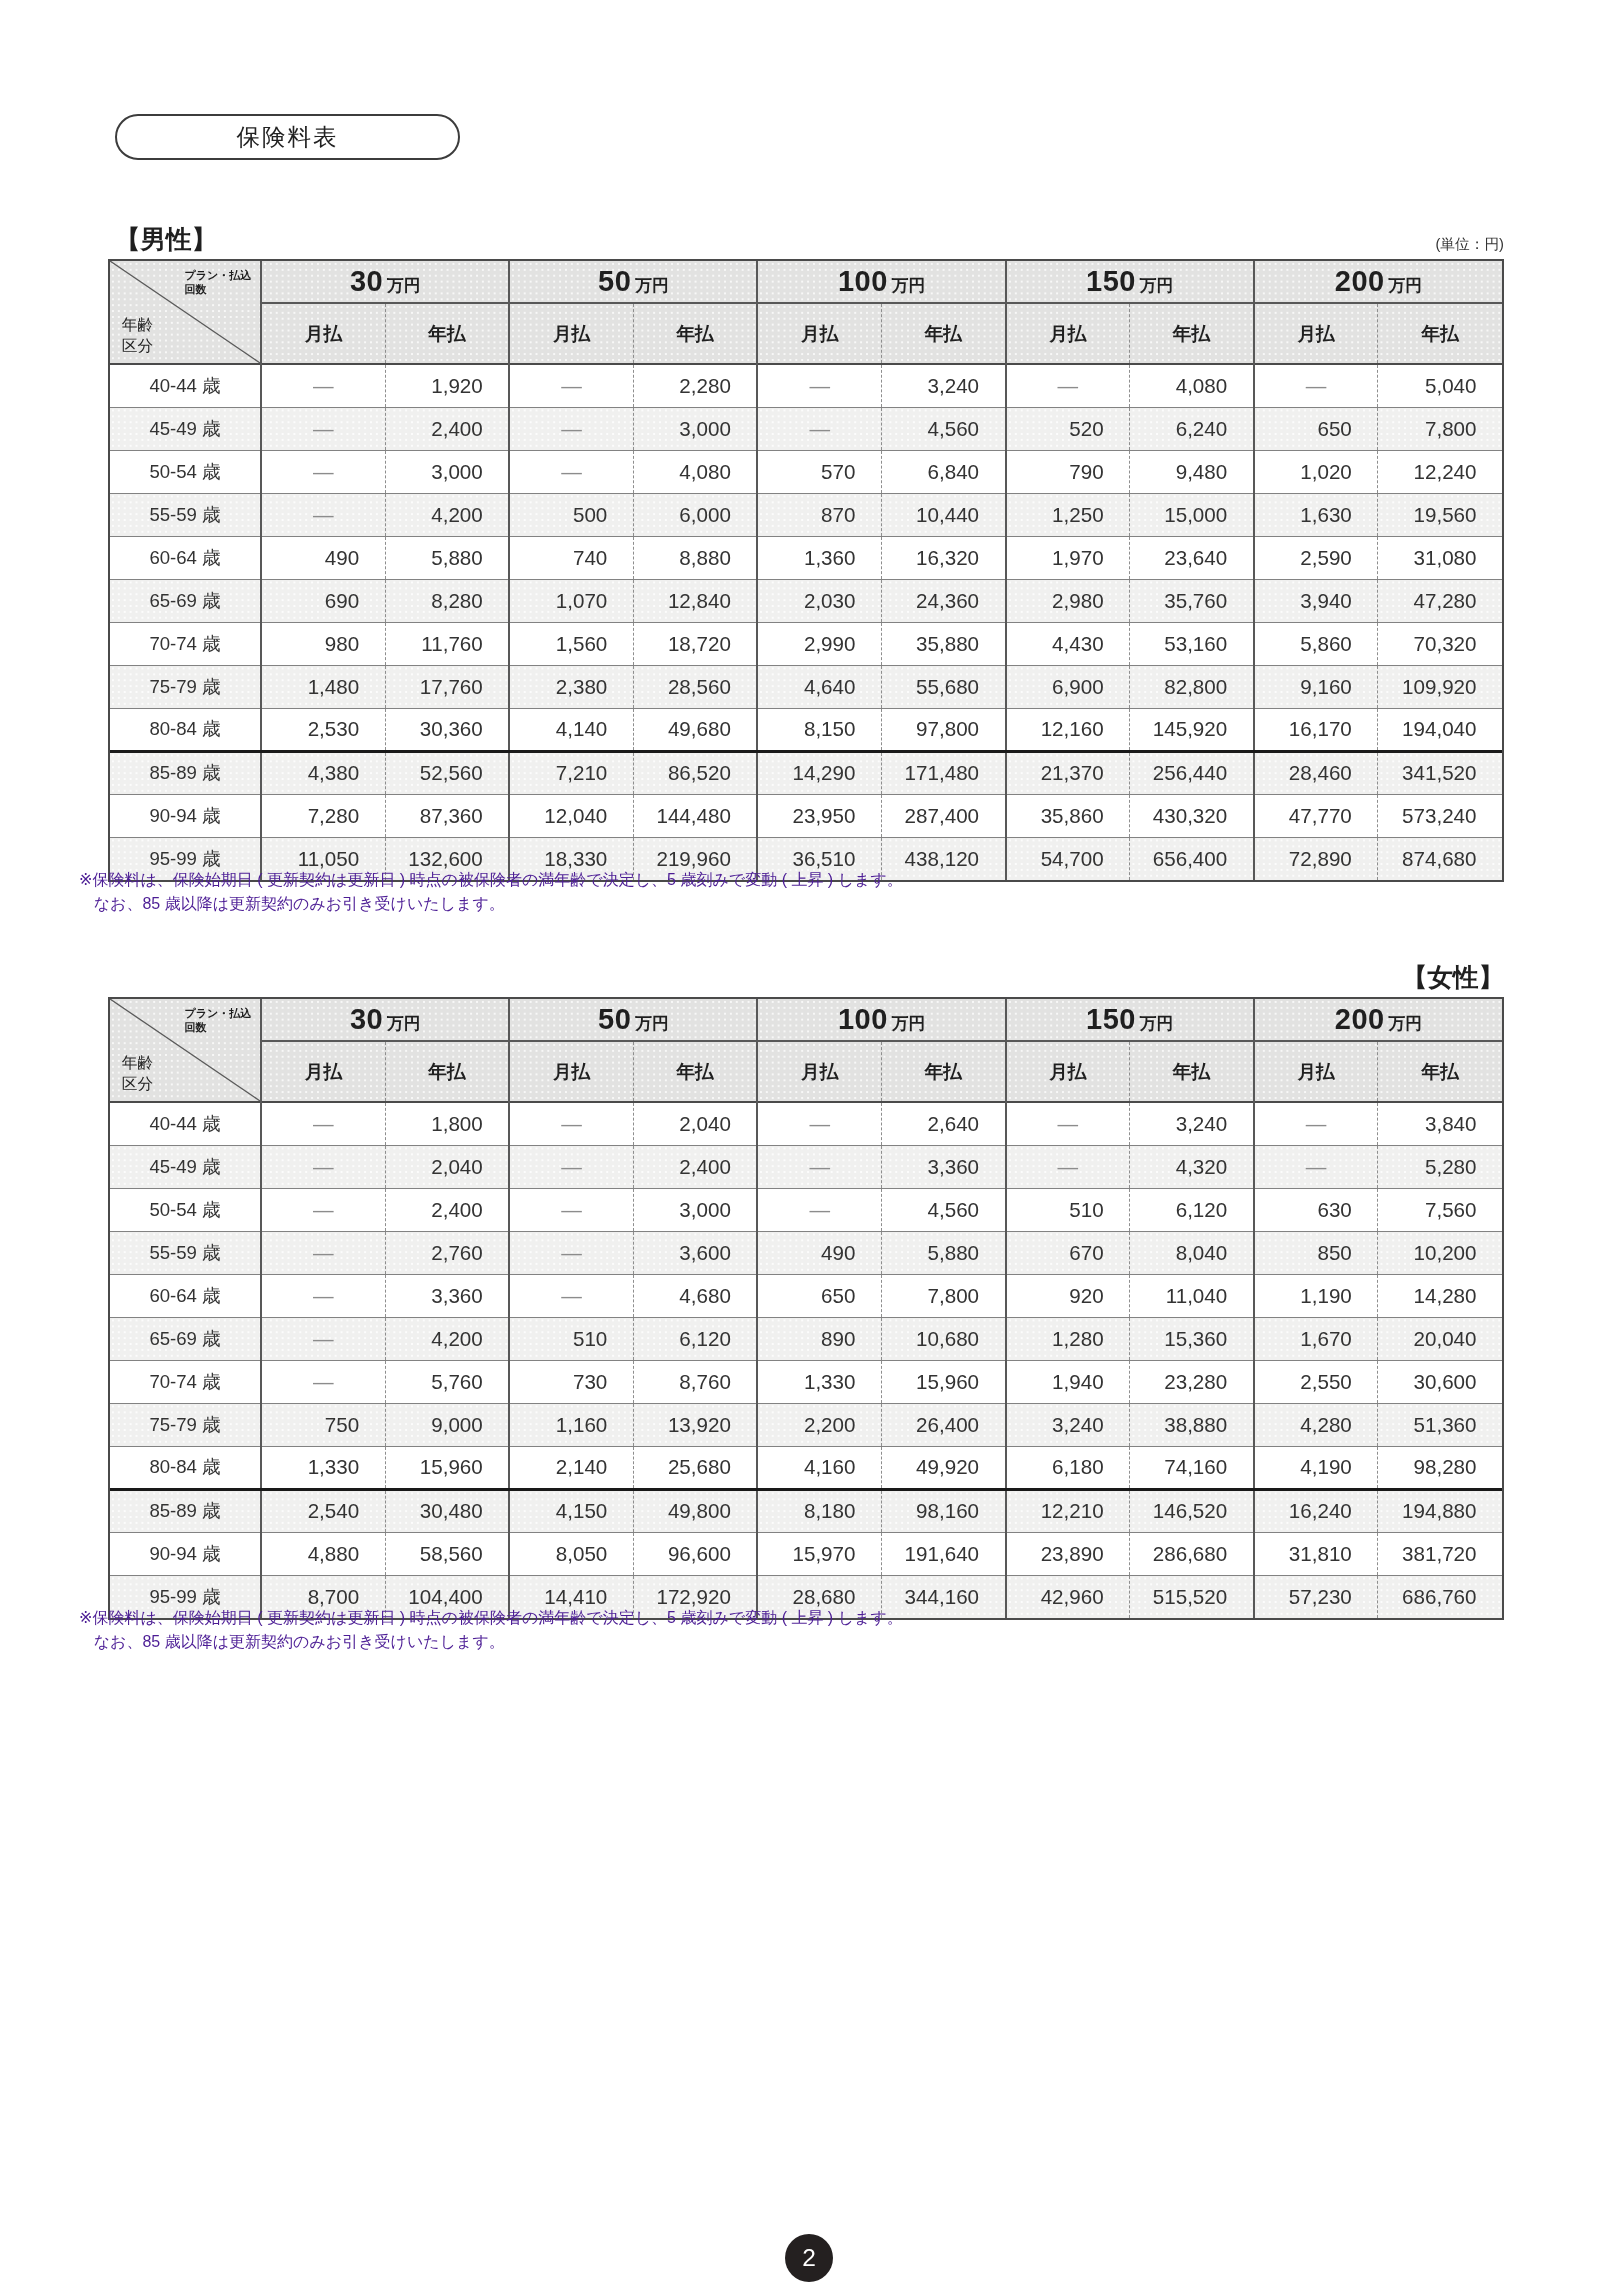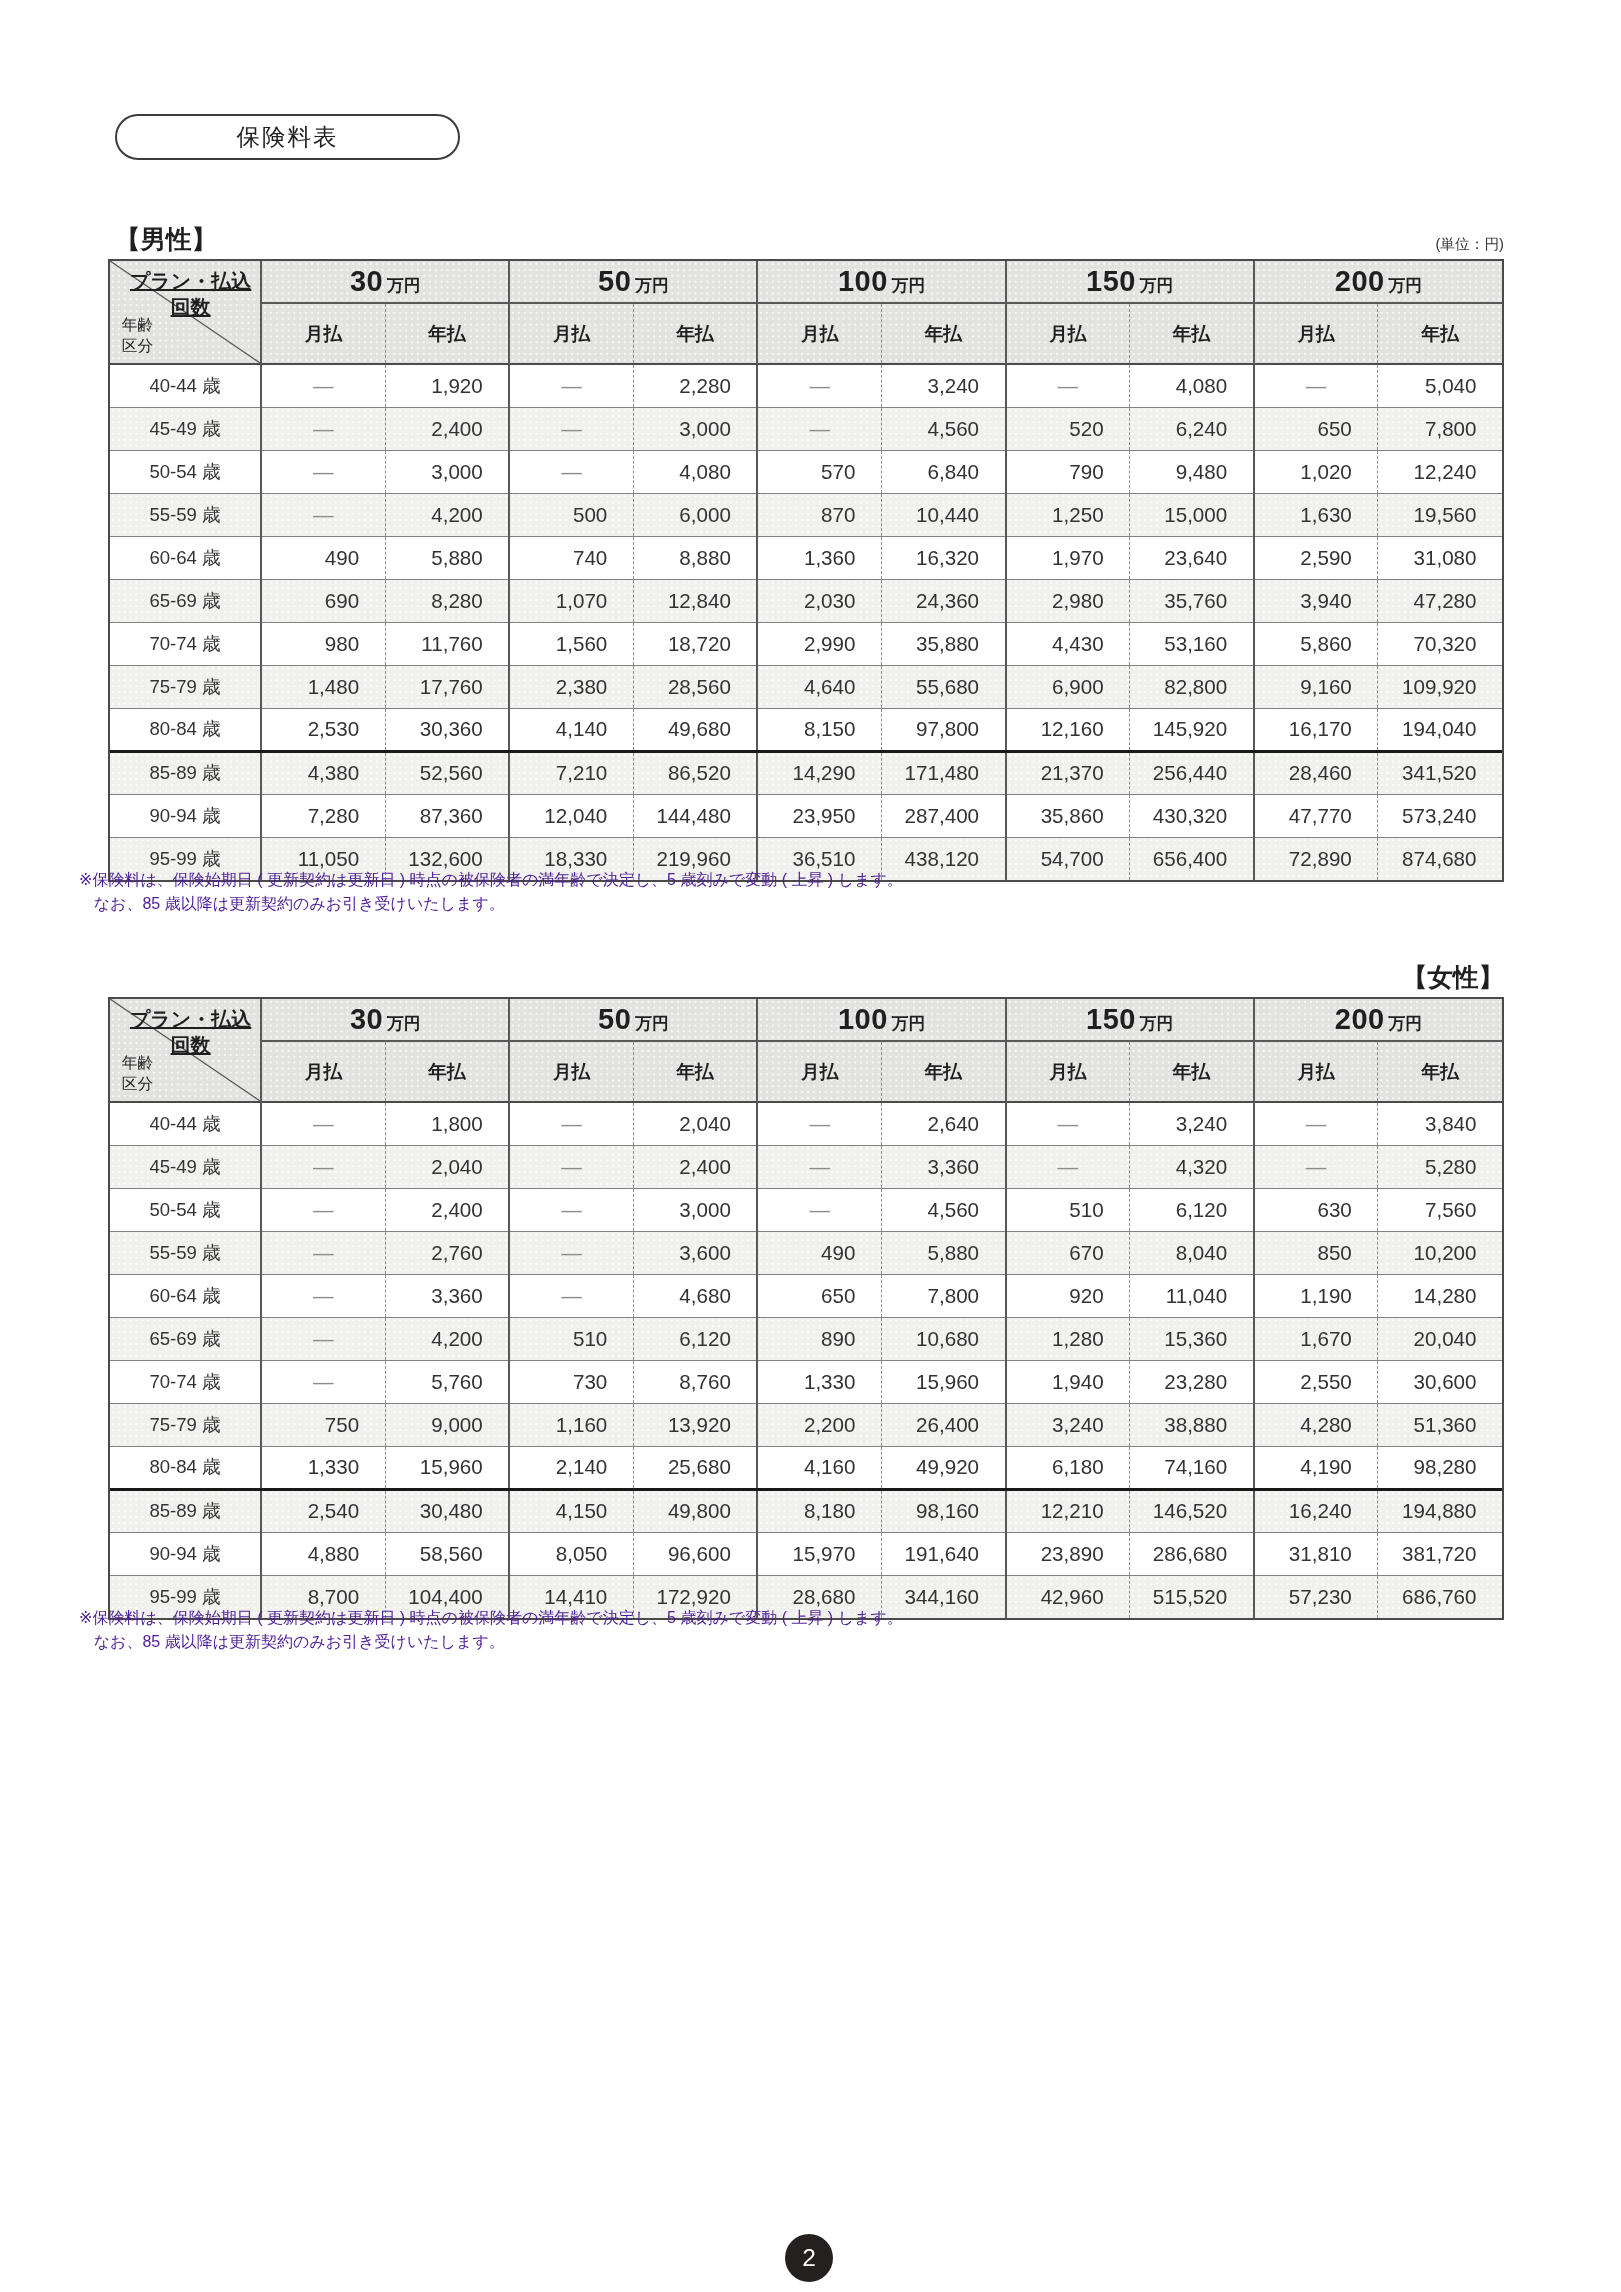--- a/index.html
+++ b/index.html
@@ -53,22 +53,22 @@
   .ptable thead tr.pay-row th { height:61px; font-size:18.6px; font-weight:bold; }
   .ptable thead th.plan { border-left:2px solid #585858; }
   .ptable thead tr.pay-row th { border-top:2px solid #585858; }
   .plan-num { font-size:29px; font-weight:bold; letter-spacing:0.5px; }
   .plan-unit { font-size:16.7px; font-weight:bold; margin-left:3.9px; }
 
   
   th.corner { position:relative; }
   th.corner svg.diag { position:absolute; left:0; top:0; width:100%; height:100%; display:block; }
   .corner-top {
-    position:absolute; top:6.9px; right:8.8px; text-align:center;
-    font-size:20px; font-weight:bold; line-height:1.3; color:#1f1f1f;text-decoration:underline;
+    position:absolute; top:6.9px; right:8.8px; text-align:left;
+    font-size:11px; font-weight:bold; line-height:1.3; color:#1f1f1f;
   }
   .corner-bottom {
     position:absolute; bottom:6.9px; left:11.8px; text-align:left;
     font-size:15.7px; font-weight:normal; line-height:1.3; color:#1f1f1f;
   }
 
   
   .ptable tbody tr { height:43px; }
   .ptable tbody tr.alt th, .ptable tbody tr.alt td {
     background-color:#f0f0ef;

